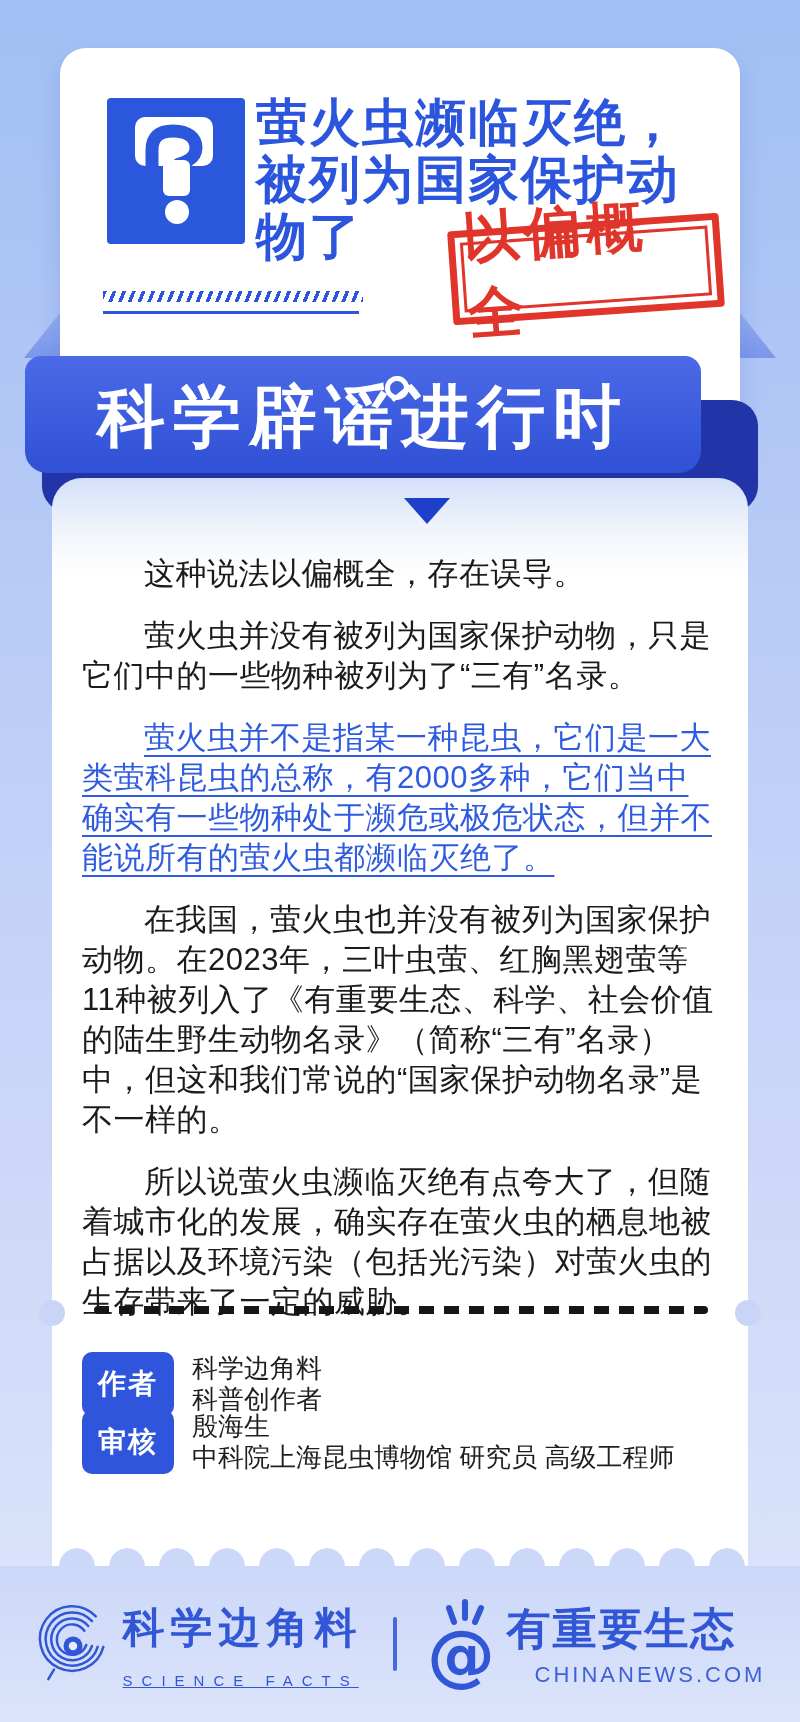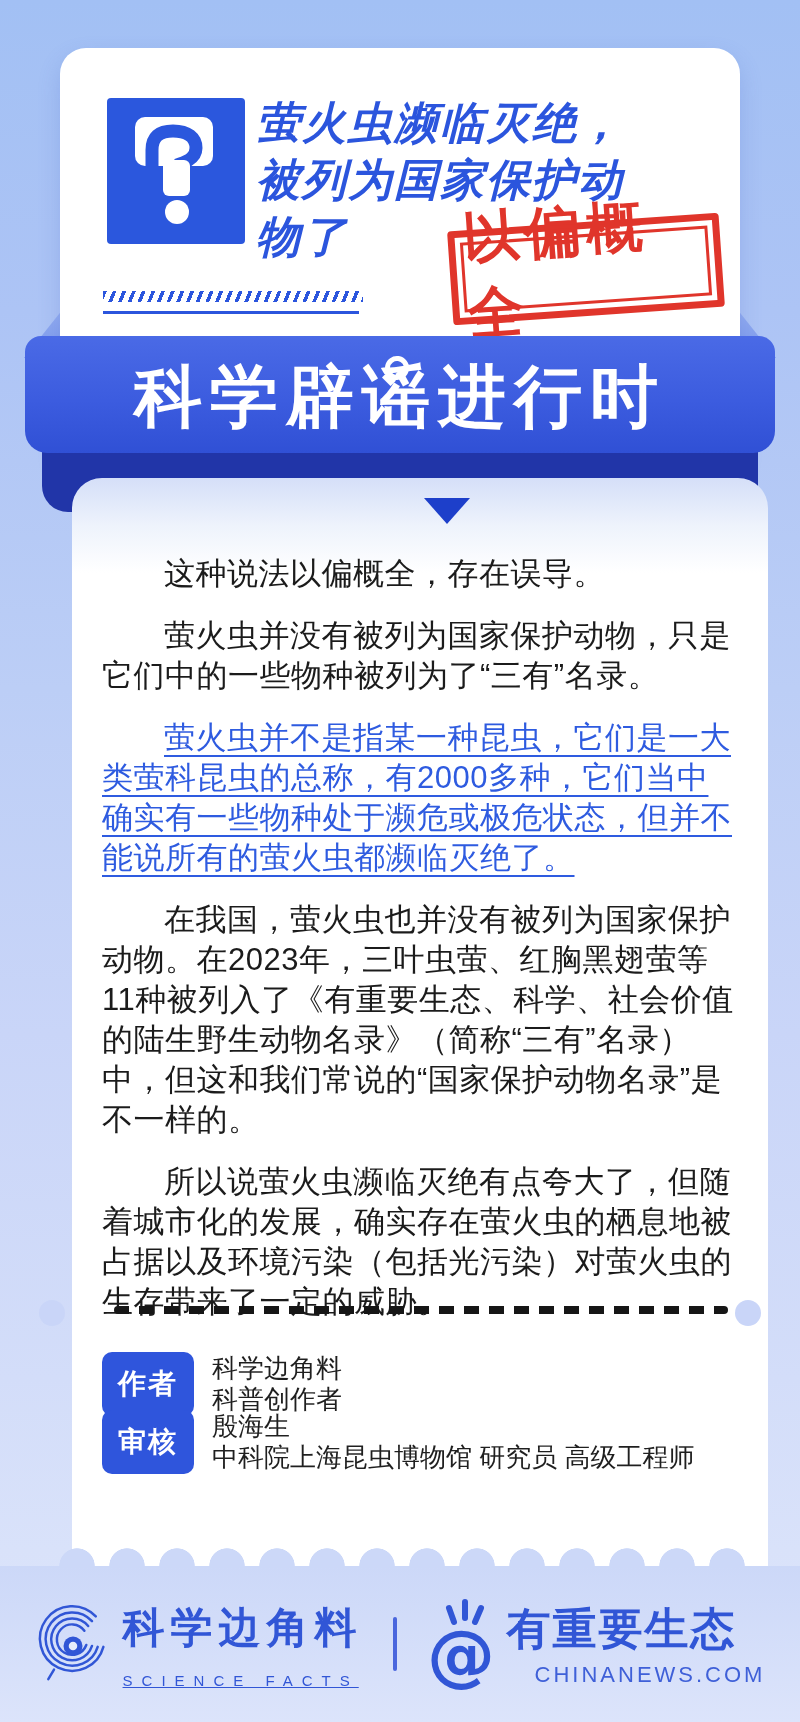--- a/index.html
+++ b/index.html
@@ -11,23 +11,22 @@
   }
   
   .top-card{
     position:absolute;left:60px;top:48px;width:680px;height:428px;
     background:#ffffff;border-radius:26px;z-index:3;
     box-shadow:0 10px 22px rgba(70,100,200,.22);
   }
   .qicon{position:absolute;left:47px;top:50px;width:138px;height:146px;}
   .title{
     position:absolute;left:196px;top:46px;width:486px;
-    font-size:44px;line-height:57px;font-weight:900;color:#2b55dd;
+    font-size:51px;line-height:57px;font-weight:900;color:#2b55dd;
     letter-spacing:2px;
-    font-style:italic;
   }
   .hatch{
     position:absolute;left:43px;top:243px;width:260px;height:11px;
     background:repeating-linear-gradient(112deg,#2b55dd 0 3.5px,transparent 3.5px 9px);
   }
   .rule{position:absolute;left:43px;top:263px;width:256px;height:3px;background:#2b55dd;}
   
   .stamp{
     position:absolute;left:450px;top:222px;width:272px;height:94px;z-index:3;
     border:7px solid #e0352b;border-radius:4px;transform:rotate(-4deg);
@@ -42,42 +41,41 @@
   .box-back{
     position:absolute;left:24px;top:306px;width:752px;height:52px;z-index:2;
     background:linear-gradient(180deg,#96b0f1,#7b97ec);
     clip-path:polygon(5.5% 0,94.5% 0,100% 100%,0 100%);
   }
   .box-inner{
     position:absolute;left:42px;top:400px;width:716px;height:112px;z-index:4;
     background:#2135a8;border-radius:26px;
   }
   .box-front{
-    position:absolute;left:25px;top:336px;width:750px;height:117px;z-index:5;
+    position:absolute;left:25px;top:356px;width:676px;height:117px;z-index:5;
     background:linear-gradient(180deg,#4a6ae6 0%,#3c5cdf 55%,#3050d5 100%);
     border-radius:16px 16px 22px 22px;
   }
   .banner-text{
     position:absolute;left:0;right:0;top:16px;text-align:center;
     font-size:68px;font-weight:900;color:#ffffff;letter-spacing:8px;
   }
   .no-icon{
     position:absolute;left:360px;top:20px;width:24px;height:24px;
     border:5px solid #ffffff;border-radius:50%;transform:rotate(8deg);
   }
   .no-icon .slash{
     position:absolute;left:10px;top:0px;width:4px;height:23px;background:#ffffff;
     transform:rotate(42deg);
   }
   
   .content-card{
     position:absolute;left:52px;top:478px;width:696px;height:1088px;z-index:6;
     background:linear-gradient(180deg,#d5dff8 0px,#eef3fc 48px,#ffffff 95px);
     border-radius:30px 30px 0 0;
-    margin-left:20px;
   }
   .down-triangle{
     position:absolute;left:352px;top:20px;width:0;height:0;
     border-left:23px solid transparent;border-right:23px solid transparent;
     border-top:26px solid #1d3fca;
   }
   .article{position:absolute;left:30px;right:30px;top:76px;}
   .article p{
     margin:0 0 22px 0;font-size:31px;line-height:40px;color:#1b1b1b;
     text-indent:2em;letter-spacing:0.5px;

